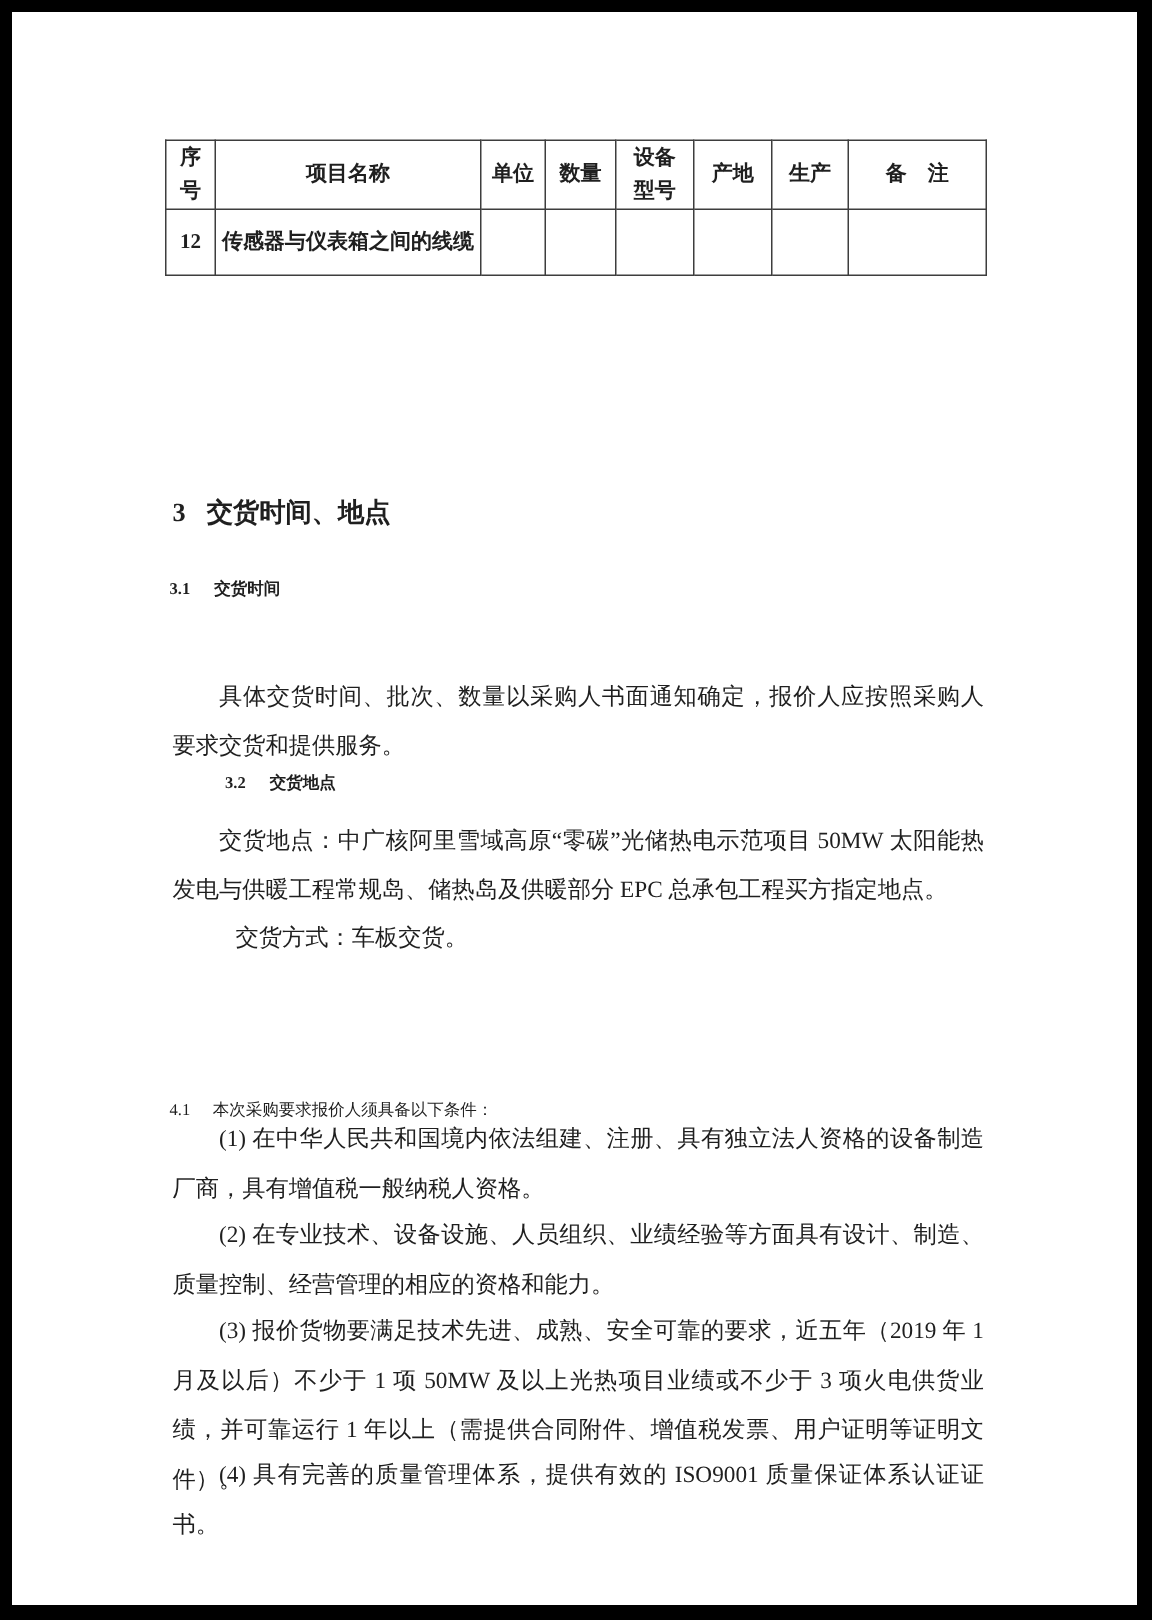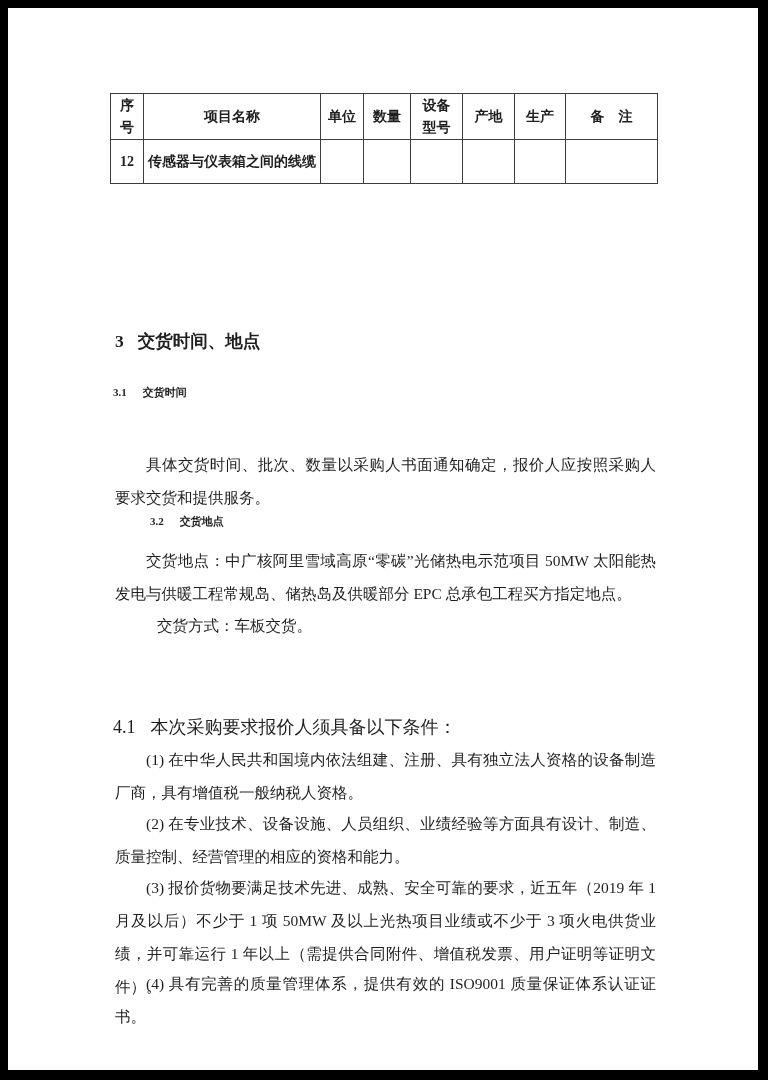--- a/index.html
+++ b/index.html
@@ -56,23 +56,24 @@
   .h2 .num { display: inline-block; margin-right: 16px; font-weight: bold; }
   .para {
     width: 541px;
     font-size: 15.5px;
     line-height: 33px;
     text-align: justify;
     text-indent: 2em;
   }
   .numline {
     width: 541px;
-    font-size: 18px;
+    font-size: 11px;
     line-height: 33px;
     white-space: nowrap;
+    margin-top: 13px;
   }
   .numline .num { display: inline-block; margin-right: 15px; }
 </style>
 </head>
 <body>
 
 <div class="page">
 
   <table class="doc-table">
     <colgroup>

